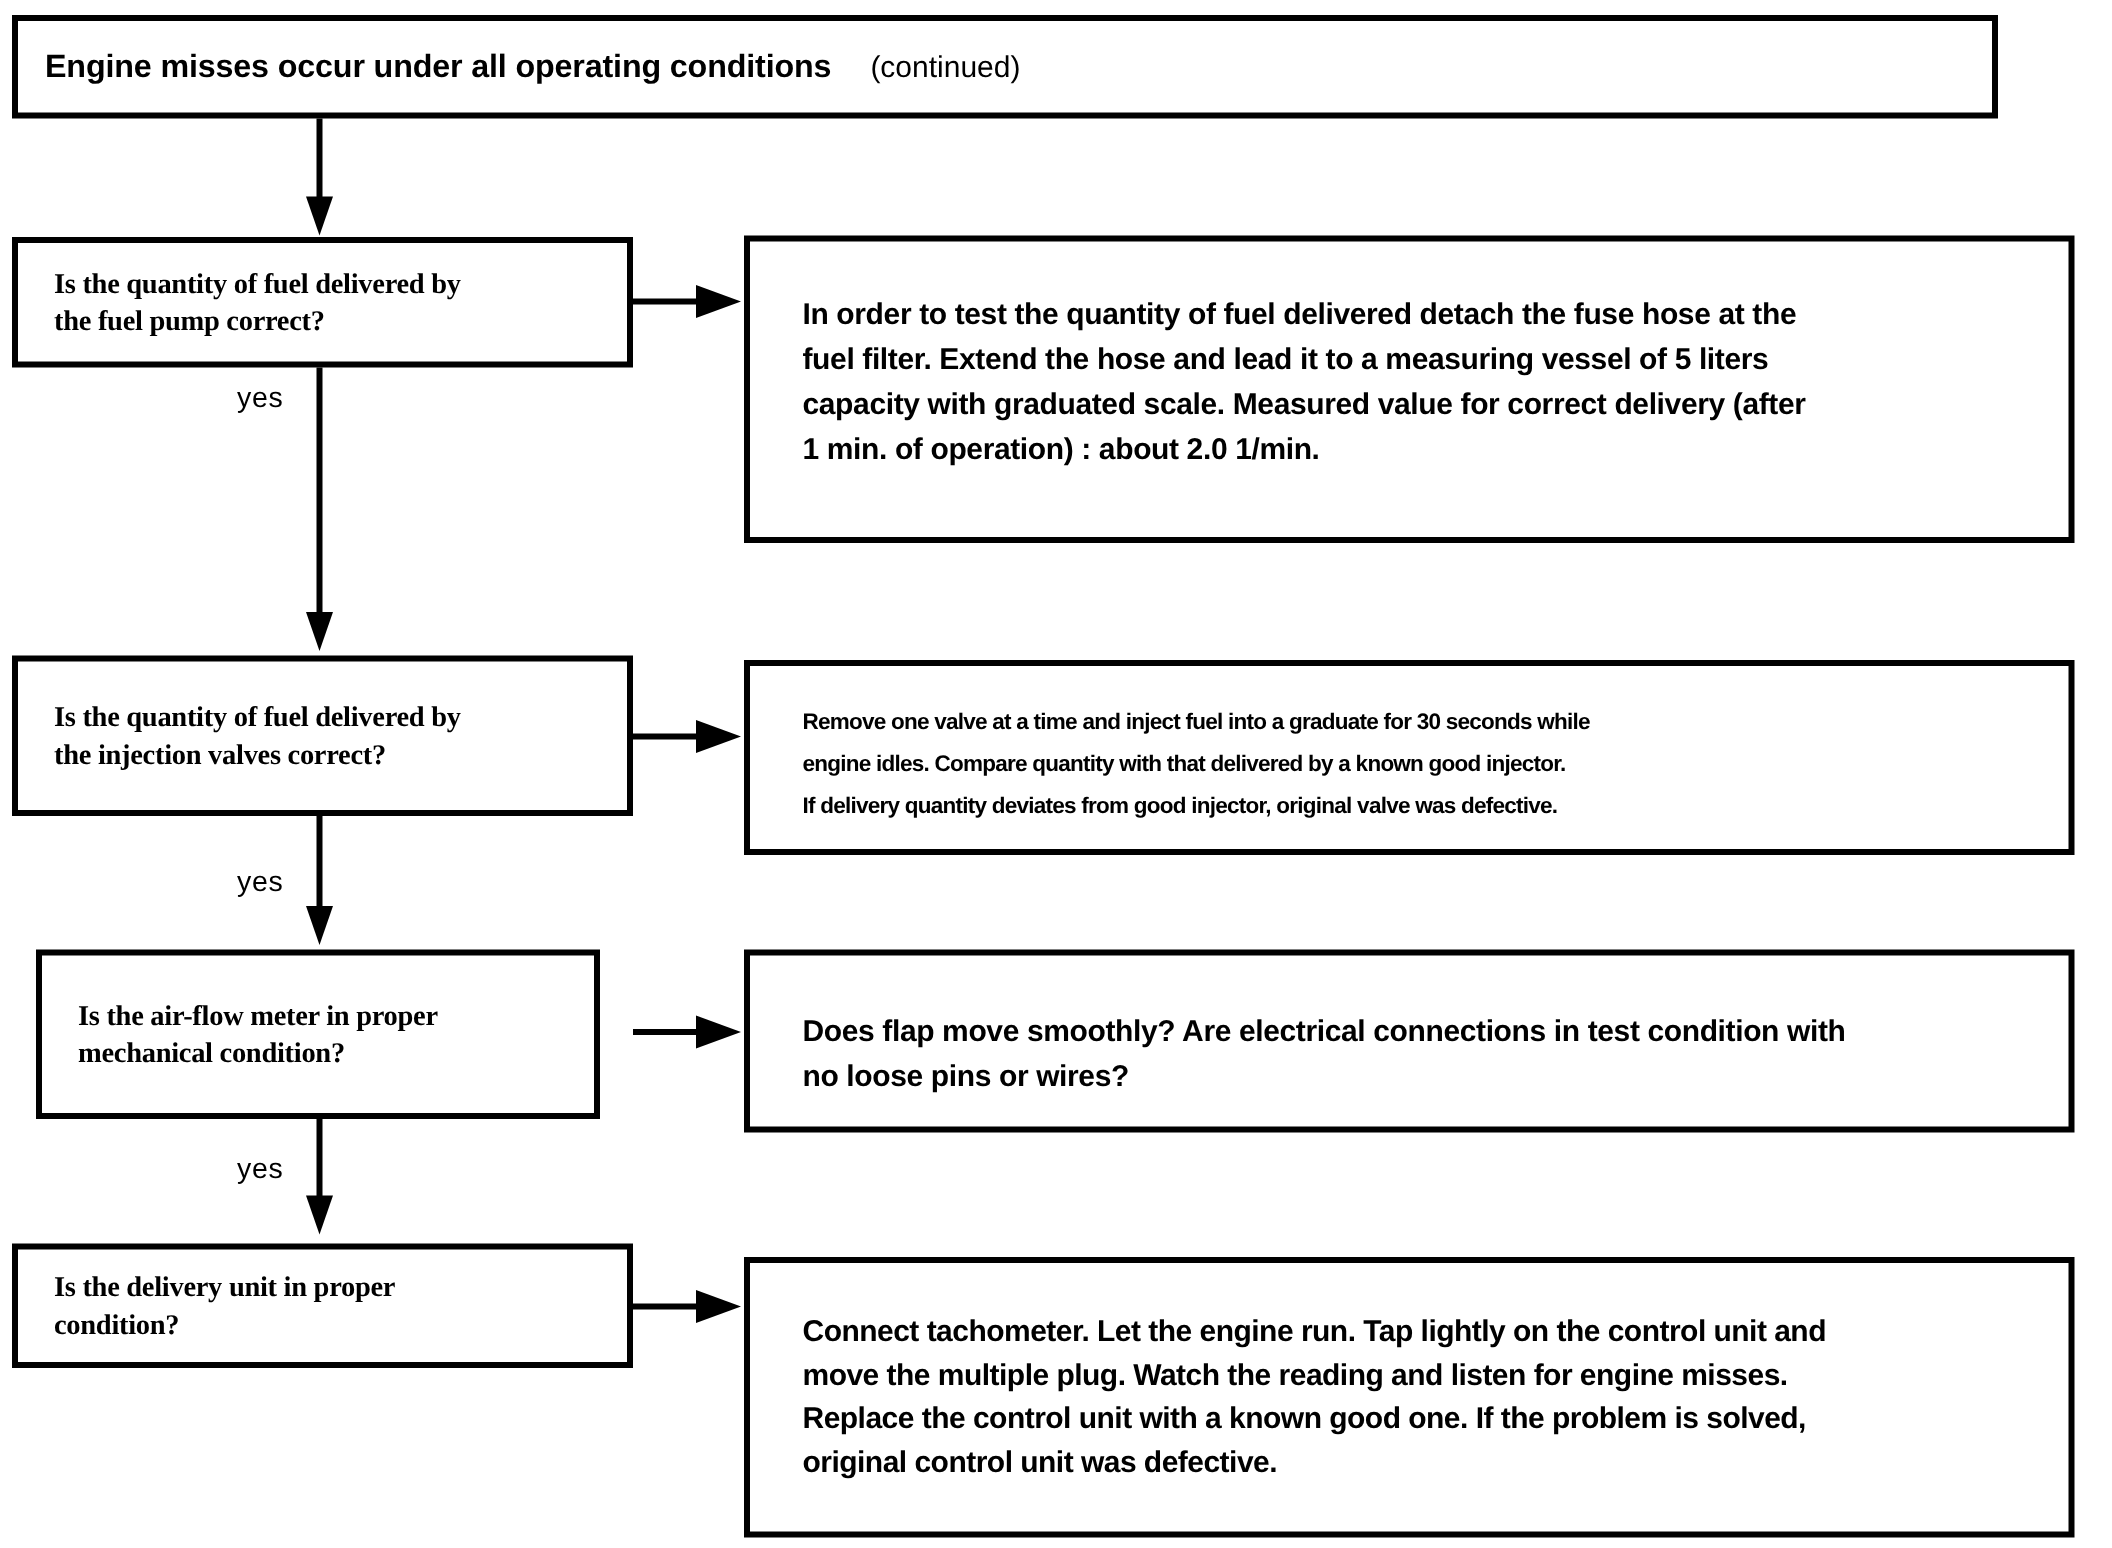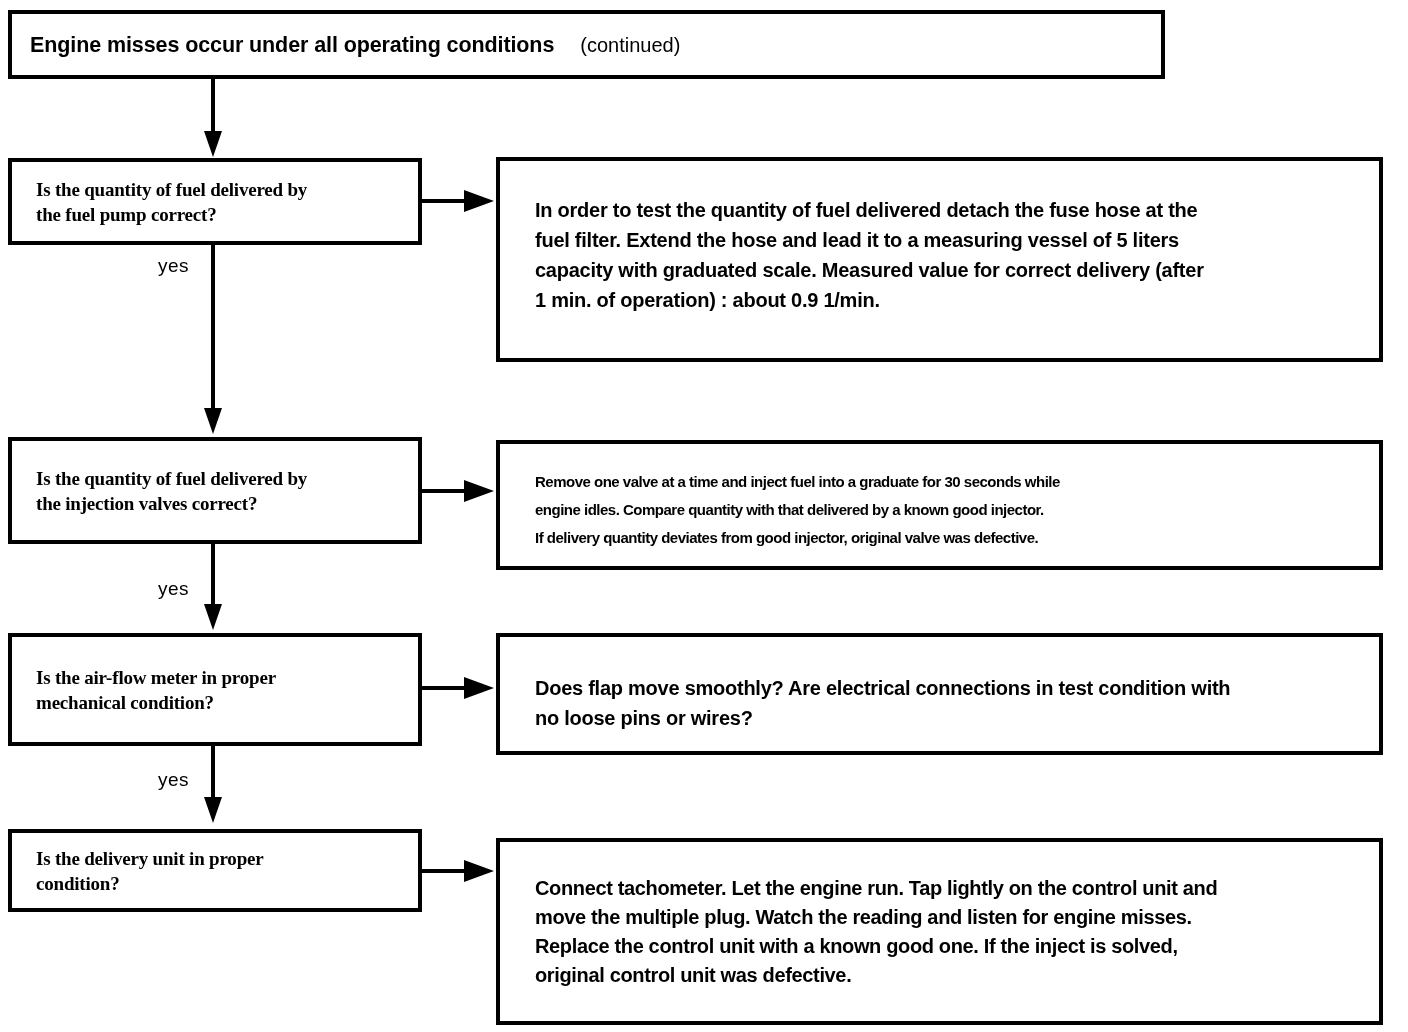--- a/index.html
+++ b/index.html
@@ -33,21 +33,21 @@
     left: 0;
     right: 0;
     padding: 0 16px;
     white-space: pre-line;
   }
 
   
   #title-box {
     left: 8px;
     top: 10px;
-    width: 1157px;
+    width: 1324px;
     height: 69px;
   }
   .title-line {
     position: absolute;
     left: 18px;
     top: 50%;
     transform: translateY(-50%);
     display: flex;
     align-items: baseline;
     white-space: nowrap;
@@ -146,21 +146,21 @@
 the fuel pump correct?</div>
   </div>
 
   <div class="h-line" style="left:422px; top:199px; width:55px;"></div>
   <div class="h-arrow-head" style="left:464px; top:190px;"></div>
 
   <div class="box abox" id="ans-1" style="left:496px; top:157px; width:887px; height:205px;">
     <div class="box-text">In order to test the quantity of fuel delivered detach the fuse hose  at the
 fuel filter. Extend the hose and lead it to a measuring vessel of 5 liters
 capacity with graduated scale. Measured value for correct delivery  (after
-1 min. of operation) :  about 0.9 1/min.</div>
+1 min. of operation) :  about 2.0 1/min.</div>
   </div>
 
   <div class="v-line" style="left:211px; top:245px; height:167px;"></div>
   <div class="v-arrow-head" style="left:204px; top:408px;"></div>
   <div class="yes-label" style="left:158px; top:255px;">yes</div>
 
   <div class="box qbox" id="q-2" style="left:8px; top:437px; width:414px; height:107px;">
     <div class="box-text">Is the quantity of fuel delivered by
 the injection valves correct?</div>
   </div>
@@ -171,21 +171,21 @@
   <div class="box abox" id="ans-2" style="left:496px; top:440px; width:887px; height:130px;">
     <div class="box-text">Remove one valve at a time and inject fuel into a graduate for 30 seconds while
 engine idles. Compare quantity with that delivered by a known good injector.
 If delivery quantity deviates from good injector, original valve was defective.</div>
   </div>
 
   <div class="v-line" style="left:211px; top:544px; height:63px;"></div>
   <div class="v-arrow-head" style="left:204px; top:604px;"></div>
   <div class="yes-label" style="left:158px; top:578px;">yes</div>
 
-  <div class="box qbox" id="q-3" style="left:8px; top:633px; width:414px; height:113px;">
+  <div class="box qbox" id="q-3" style="left:24px; top:633px; width:376px; height:113px;">
     <div class="box-text">Is the air-flow meter in proper
 mechanical condition?</div>
   </div>
 
   <div class="h-line" style="left:422px; top:686px; width:55px;"></div>
   <div class="h-arrow-head" style="left:464px; top:677px;"></div>
 
   <div class="box abox" id="ans-3" style="left:496px; top:633px; width:887px; height:122px;">
     <div class="box-text">Does flap move smoothly?  Are electrical connections in test  condition  with
 no loose pins or wires?</div>
@@ -199,17 +199,17 @@
     <div class="box-text">Is the delivery unit in proper
 condition?</div>
   </div>
 
   <div class="h-line" style="left:422px; top:869px; width:55px;"></div>
   <div class="h-arrow-head" style="left:464px; top:860px;"></div>
 
   <div class="box abox" id="ans-4" style="left:496px; top:838px; width:887px; height:187px;">
     <div class="box-text">Connect tachometer.  Let the engine run. Tap lightly on the control unit and
 move the multiple plug.  Watch the reading and listen for engine  misses.
-Replace the control unit with a known good one.  If the inject is solved,
+Replace the control unit with a known good one.  If the problem is solved,
 original control unit was defective.</div>
   </div>
 
 </div>
 
 </body></html>

